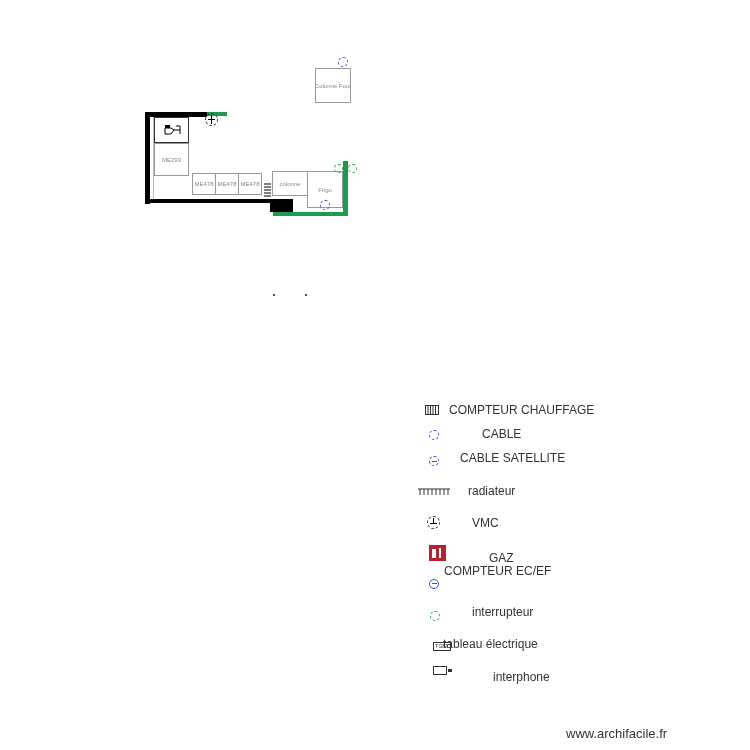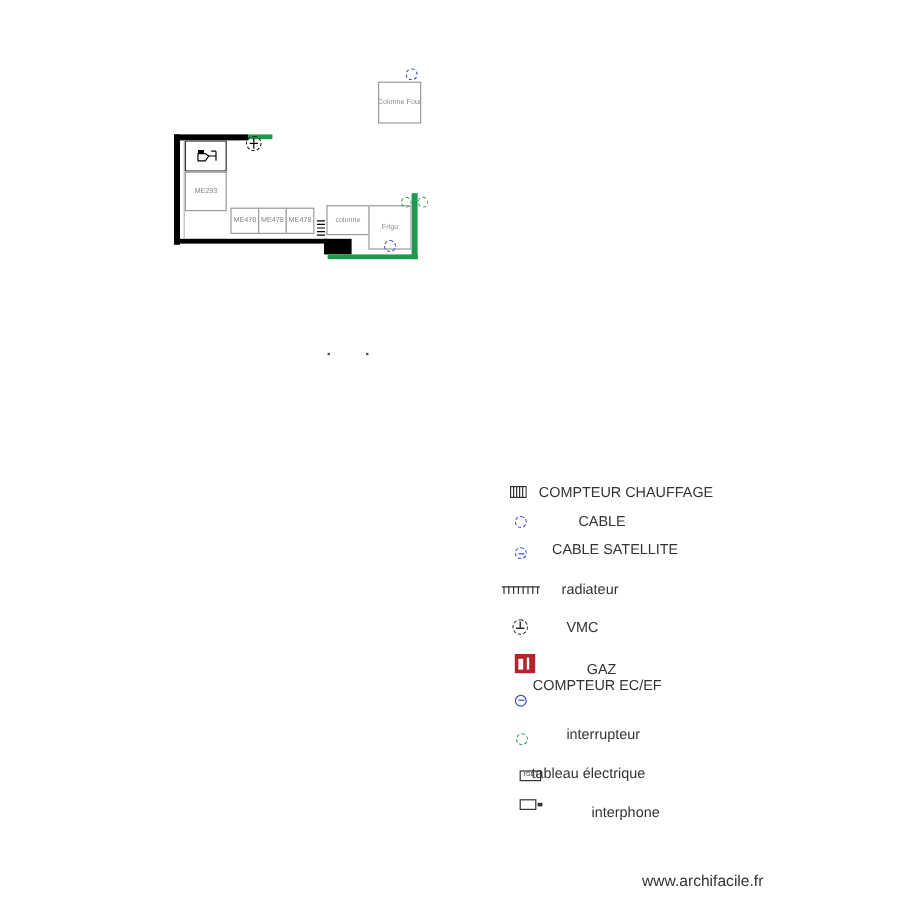--- a/index.html
+++ b/index.html
@@ -4,21 +4,21 @@
   <style>
     html, body { margin: 0; padding: 0; background: #ffffff; }
     body { width: 750px; height: 750px; position: relative; overflow: hidden; font-family: "Liberation Sans", sans-serif; color: #333; }
     .abs { position: absolute; }
     .box { position: absolute; border: 1px solid #999; background: #fff; box-sizing: border-box; }
     .tiny { font-size: 6px; color: #888; display: flex; align-items: center; justify-content: center; white-space: nowrap; overflow: hidden; }
     .wall-black { position: absolute; background: #000; }
     .wall-green { position: absolute; background: #1e9a4e; }
     .legend-label { position: absolute; font-size: 12px; color: #333; white-space: nowrap; }
     .dash-circle { position: absolute; border-radius: 50%; border: 1px dashed; box-sizing: border-box; }
-    .watermark { position: absolute; font-size: 13px; color: #333; }
+    .watermark { position: absolute; font-size: 13px; color: #333; margin-left: 31px; }
   </style>
 </head>
 <body>
 
 <div>
 
   <div class="box tiny" style="left:315px;top:68px;width:36px;height:35px;">
     <span>Colonne Four</span>
   </div>
   <div class="dash-circle" style="left:338px;top:57px;width:10px;height:10px;border-color:#3a4fc9;"></div>

